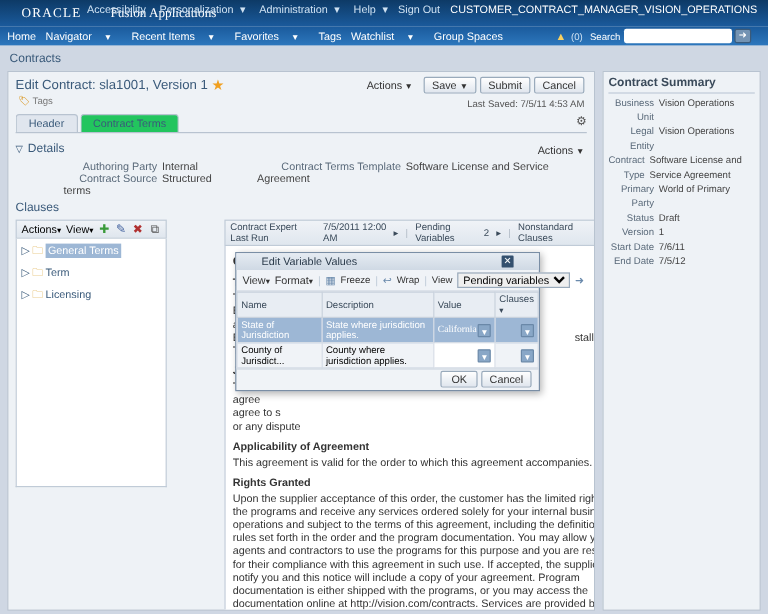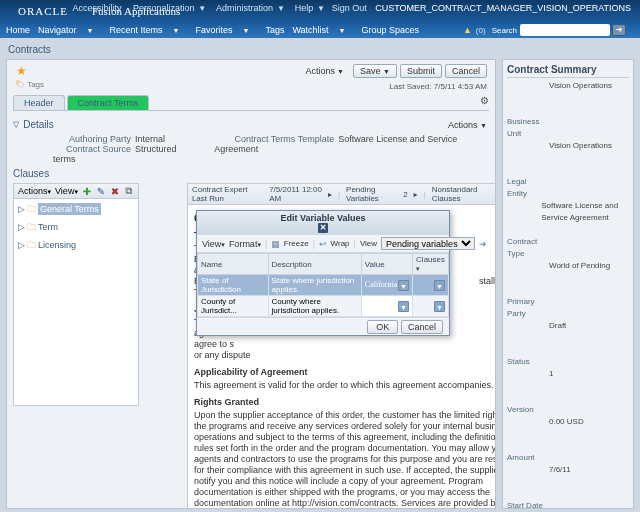--- a/index.html
+++ b/index.html
@@ -16,21 +16,21 @@
   .searchzone { position:absolute; right:6px; top:0; display:flex; align-items:center; height:16px; }
   .searchzone input { height:12px; width:90px; font-size:9px; border:0; padding:0 3px; border-radius:2px; }
   .searchzone .sbtn { width:14px; height:12px; background:#7393b3; border:1px solid #3a5a7a; margin-left:2px; border-radius:2px; text-align:center; line-height:10px; font-size:8px; color:#fff;}
   .main { background:#cfd7e3; padding:4px 6px; height:464px; position:relative; }
   .crumb { font-size:10px; color:#3a5a7a; margin:2px 0 4px 2px; }
   .layout { display:flex; gap:6px; }
   .leftpane { flex:1; background:#eef2f6; border:1px solid #b8c3d0; padding:4px 6px; height:450px; position:relative; overflow:hidden;}
   .rightpane { width:132px; background:#eef2f6; border:1px solid #b8c3d0; padding:4px; height:450px; }
   .rightpane h4 { font-size:10px; color:#3a4a5a; border-bottom:1px solid #c0cbd7; padding-bottom:2px; margin-bottom:2px;}
   .sumrow { display:flex; font-size:8px; color:#444; line-height:12px; }
-  .sumrow .lbl { width:42px; text-align:left; color:#5a6a7a; padding-right:4px;margin-top:36px;}
+  .sumrow .lbl { width:42px; text-align:right; color:#5a6a7a; padding-right:4px;}
   .editrow { display:flex; align-items:center; }
   .editrow h3 { color:#3a5a7a; font-size:11px; font-weight:normal; }
   .star { color:#f0a020; font-size:12px; margin-left:3px;}
   .actbtns { position:absolute; right:8px; top:4px; display:flex; gap:3px; align-items:center;}
   .btn { background:linear-gradient(#fefefe,#e0e6ee); border:1px solid #9ab; font-size:9px; padding:1px 6px; border-radius:2px; color:#333; }
   .menulink { font-size:9px; color:#333; padding:1px 6px; }
   .menulink .after { font-size:7px; margin-left:2px;}
   .lastsaved { position:absolute; right:8px; top:22px; font-size:8px; color:#555; }
   .tags { font-size:8px; color:#777; margin:2px 0 6px 2px;}
   .tags .ticn { color:#d89010; margin-right:2px;}
@@ -54,21 +54,21 @@
   .tree .fld { color:#d8a030; margin:0 2px;}
   .doccol { flex:1; position:relative;padding-left:44px;}
   .docbar { background:linear-gradient(#f0f3f7,#dfe6ee); border:1px solid #c0cbd7; padding:1px 4px; font-size:8px; color:#3a4a5a; display:flex; align-items:center; gap:6px;}
   .docbar .sep { color:#b0bac5;}
   .doc { border:1px solid #c0cbd7; border-top:none; height:306px; overflow:hidden; padding:4px 6px; background:#fff; font-size:9px; color:#333;}
   .doc h4 { font-weight:bold; font-size:10px; margin:4px 0;}
   .doc h5 { font-weight:bold; font-size:9px; margin:6px 0 2px;}
   .doc p { margin:3px 0; line-height:11px;}
   
   .dialog { position:absolute; left:196px; top:210px; width:254px; background:#f0f3f7; border:1px solid #7a8ea5; box-shadow:2px 2px 6px rgba(0,0,0,.3); z-index:50;}
-  .dlgtitle { background:linear-gradient(#e5ebf2,#cfd9e4); padding:2px 21px; font-size:9px; font-weight:bold; color:#2a3a4a; display:flex; justify-content:space-between; align-items:center;flex-direction:column;}
+  .dlgtitle { background:linear-gradient(#e5ebf2,#cfd9e4); padding:2px 21px; font-size:9px; font-weight:normal; color:#2a3a4a; display:flex; justify-content:space-between; align-items:center;}
   .dlgtitle .close { width:10px; height:10px; background:#34506e; color:#fff; font-size:8px; text-align:center; line-height:10px; border-radius:1px;}
   .dlgtool { padding:2px 5px; display:flex; align-items:center; gap:4px; font-size:9px; color:#333; border-bottom:1px solid #d0d8e2; flex-wrap:nowrap;}
   .dlgtool .sep { color:#c0cbd7; }
   .dlgsel { font-size:9px; border:1px solid #9ab; height:13px;}
   .grid { width:100%; border-collapse:collapse; font-size:8px;border-radius:12px; }
   .grid th { background:#e8edf3; border:1px solid #c9d2dd; padding:1px 3px; text-align:left; color:#3a4a5a; font-weight:normal;}
   .grid td { border:1px solid #d6dde6; padding:1px 3px; height:13px;}
   .grid tr.selrow td { background:#9db7d5; color:#fff;}
   .grid .valcell { background:#fff; color:#333;font-family:Liberation Serif, serif;}
   .cellicn { float:right; background:#89a7c7; color:#fff; font-size:8px; width:11px; height:11px; text-align:center; line-height:11px; border-radius:1px; border:1px solid #6a88a8;}
@@ -106,20 +106,21 @@
     <input value="" style="">
     <span class="sbtn">➜</span>
   </div>
 </div>
 
 <div class="main">
   <div class="crumb">Contracts</div>
   <div class="layout">
     <div class="leftpane">
       <div class="editrow">
+        <h3>Edit Contract: sla1001, Version 1</h3>
         <span class="star">★</span>
       </div>
       <div class="actbtns">
         <span class="menulink"><span>Actions</span><span class="after">▼</span></span>
         <span class="btn"><span>Save</span> <span class="after" style="font-size:7px;">▼</span></span>
         <span class="btn">Submit</span>
         <span class="btn">Cancel</span>
       </div>
       <div class="lastsaved"><span>Last Saved:</span> <span>7/5/11 4:53 AM</span></div>
       <div class="tags"><span class="ticn">🏷</span><span>Tags</span></div>
@@ -203,33 +204,29 @@
           <div class="sumrow">
             <span class="lbl">Legal Entity</span>
             <span>Vision Operations</span>
           </div>
           <div class="sumrow">
             <span class="lbl">Contract Type</span>
             <span>Software License and Service Agreement</span>
           </div>
           <div class="sumrow">
             <span class="lbl">Primary Party</span>
-            <span>World of Pending</span>
+            <span>World of Primary</span>
           </div>
           <div class="sumrow">
             <span class="lbl">Status</span>
             <span>Draft</span>
           </div>
           <div class="sumrow">
             <span class="lbl">Version</span>
             <span>1</span>
-          </div>
-          <div class="sumrow">
-            <span class="lbl">Amount</span>
-            <span>0.00  USD</span>
           </div>
           <div class="sumrow">
             <span class="lbl">Start Date</span>
             <span>7/6/11</span>
           </div>
           <div class="sumrow">
             <span class="lbl">End Date</span>
             <span>7/5/12</span>
           </div>
         </div>

